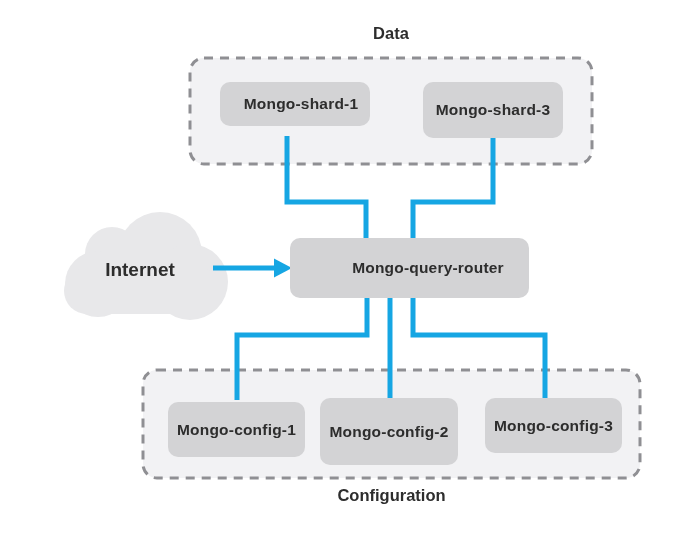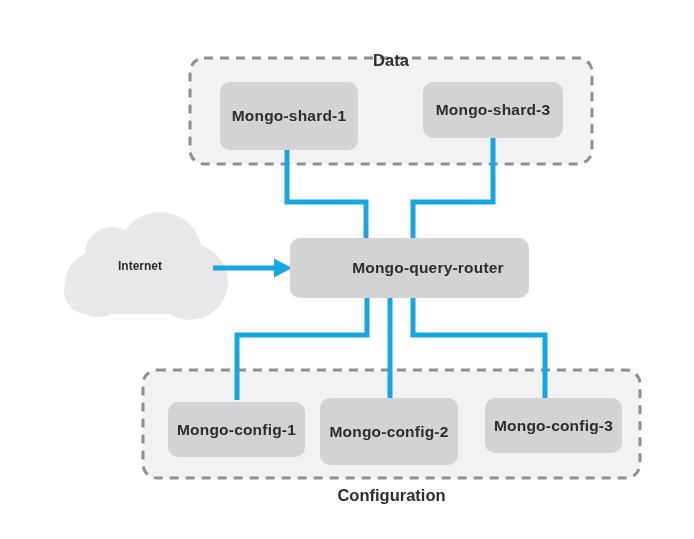--- a/index.html
+++ b/index.html
@@ -29,21 +29,21 @@
     letter-spacing:.2px;
   }
   .group-label{
     position:absolute;
     text-align:center;
     font-size:16.5px;font-weight:700;color:var(--label-text);
   }
   .cloud-label{
     position:absolute;
     text-align:center;
-    font-size:12px;font-weight:700;color:var(--label-text);
+    font-size:19px;font-weight:700;color:var(--label-text);
   }
   .connector{stroke:var(--connector-blue);stroke-width:5;fill:none;}
   .group-rect{fill:var(--group-fill);stroke:var(--group-border);stroke-width:3;stroke-dasharray:9 7;}
   .cloud-part{fill:var(--cloud-fill);}
   .arrow-head{fill:var(--connector-blue);}
 </style>
 </head>
 <body>
 
 <div id="canvas">
@@ -64,25 +64,25 @@
     <path class="connector" d="M287 136 V202 H366 V242"></path>
     <path class="connector" d="M493 136 V202 H413 V242"></path>
     <path class="connector" d="M367 294 V335 H237 V400"></path>
     <path class="connector" d="M390 294 V400"></path>
     <path class="connector" d="M413 294 V335 H545 V400"></path>
 
     <path class="connector" d="M213 268 H276"></path>
     <polygon class="arrow-head" points="274,258.5 292,268 274,277.5"></polygon>
   </svg>
 
-  <div class="group-label" style="left:190px;top:24px;width:402px;margin-top:27px;">Data</div>
+  <div class="group-label" style="left:190px;top:24px;width:402px;">Data</div>
   <div class="group-label" style="left:143px;top:486px;width:497px;">Configuration</div>
 
   <div class="cloud-label" style="left:74px;top:259px;width:132px;">Internet</div>
 
-  <div class="node" style="left:220px;top:82px;width:138px;height:68px;">Mongo-shard-1</div>
+  <div class="node" style="left:220px;top:82px;width:138px;height:44px;padding-left:12px;">Mongo-shard-1</div>
   <div class="node" style="left:423px;top:82px;width:140px;height:56px;">Mongo-shard-3</div>
   <div class="node" style="left:290px;top:238px;width:202px;height:60px;padding-left:37px;">Mongo-query-router</div>
   <div class="node" style="left:168px;top:402px;width:137px;height:55px;">Mongo-config-1</div>
   <div class="node" style="left:320px;top:398px;width:138px;height:67px;">Mongo-config-2</div>
   <div class="node" style="left:475px;top:398px;width:137px;height:55px;margin-left:10px;">Mongo-config-3</div>
 
 </div>
 
 </body></html>

